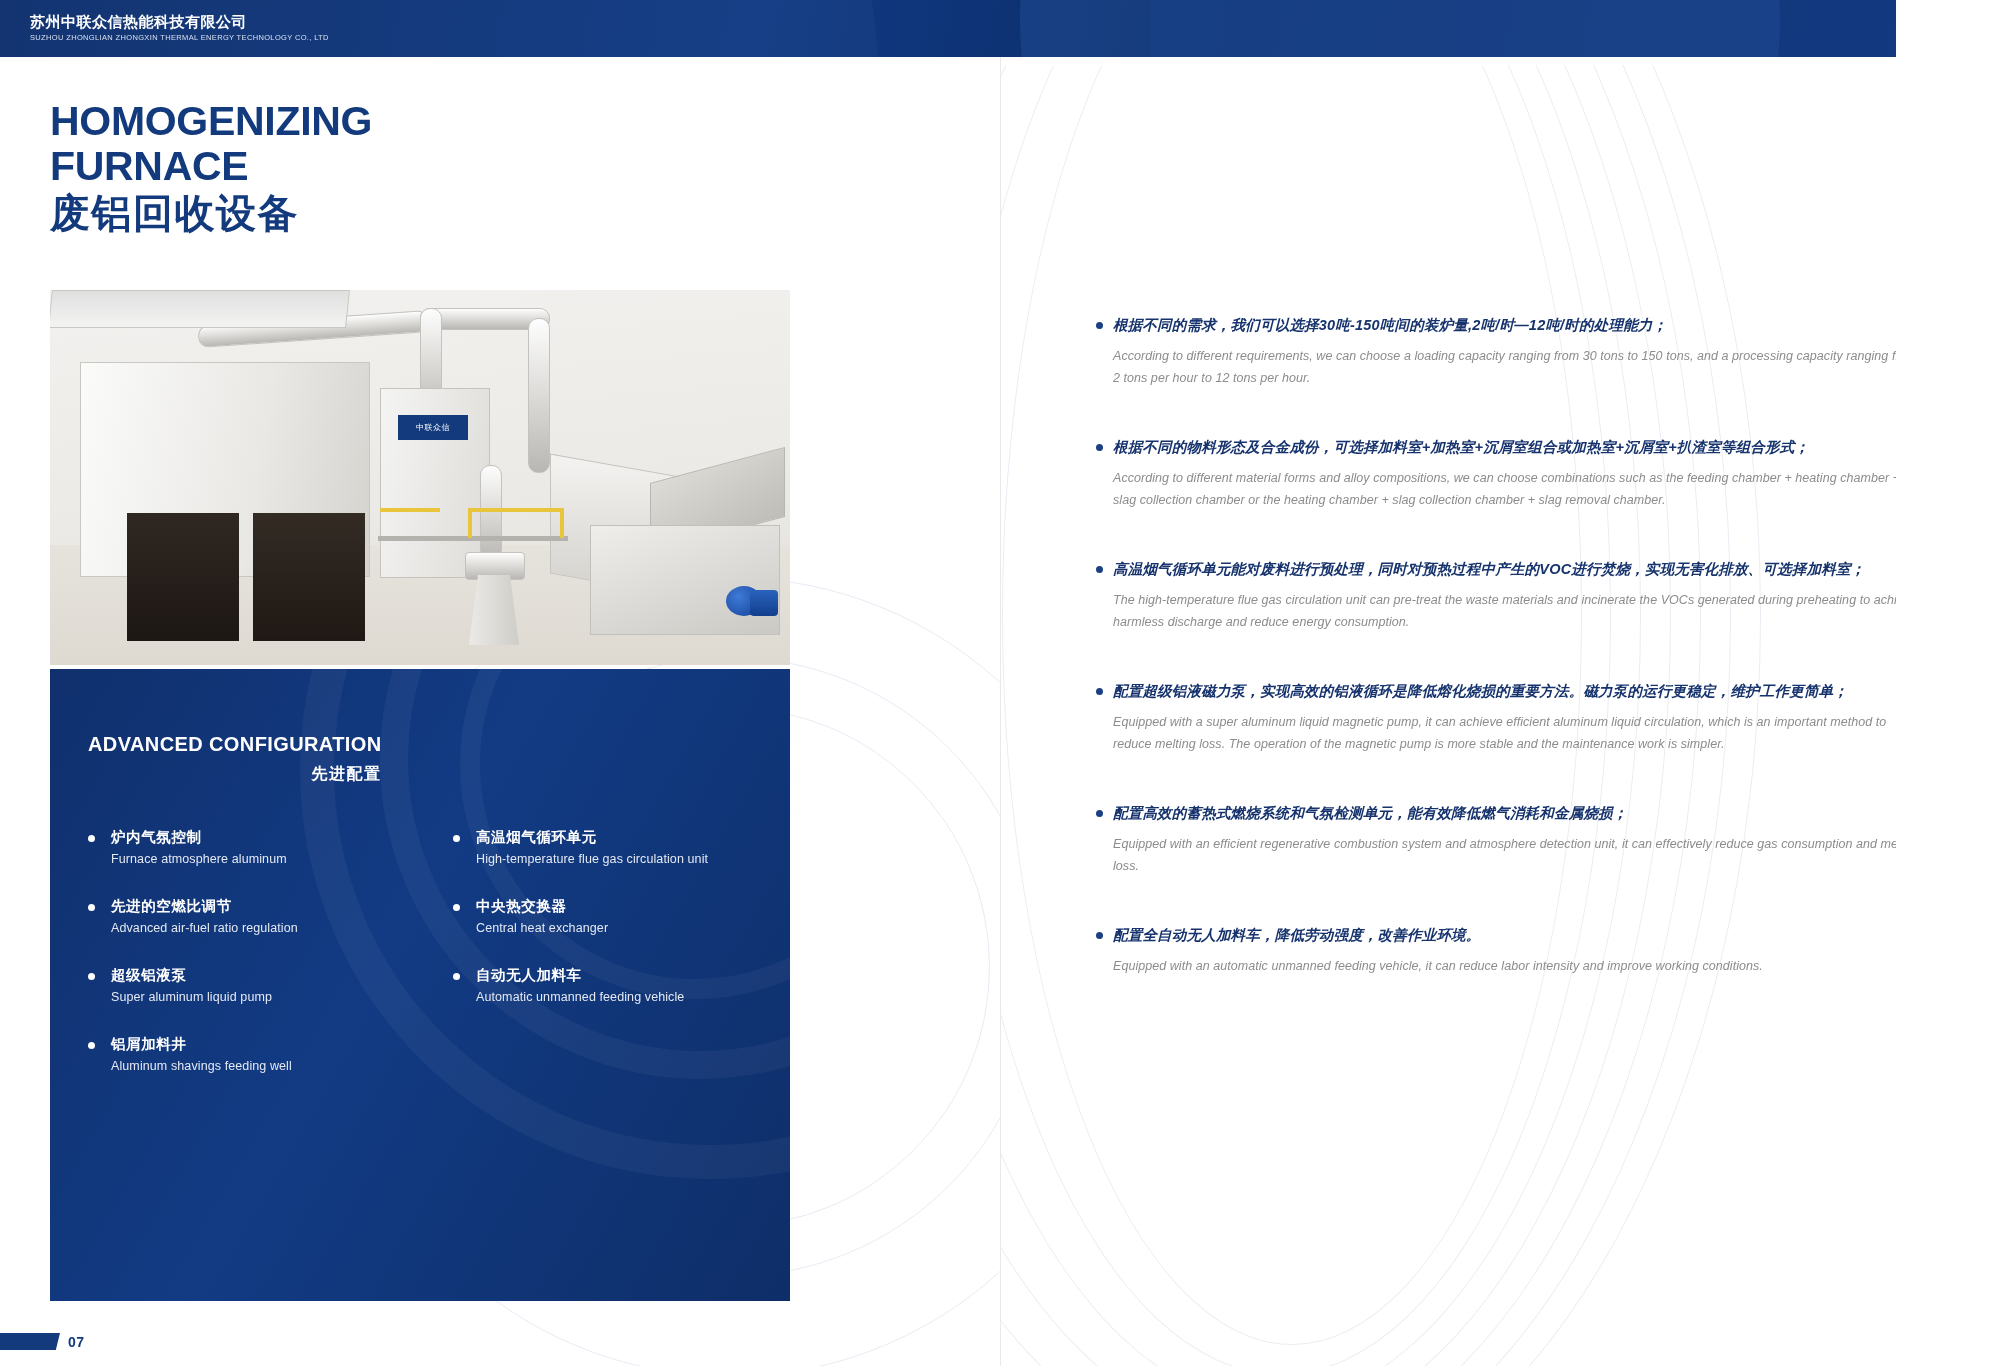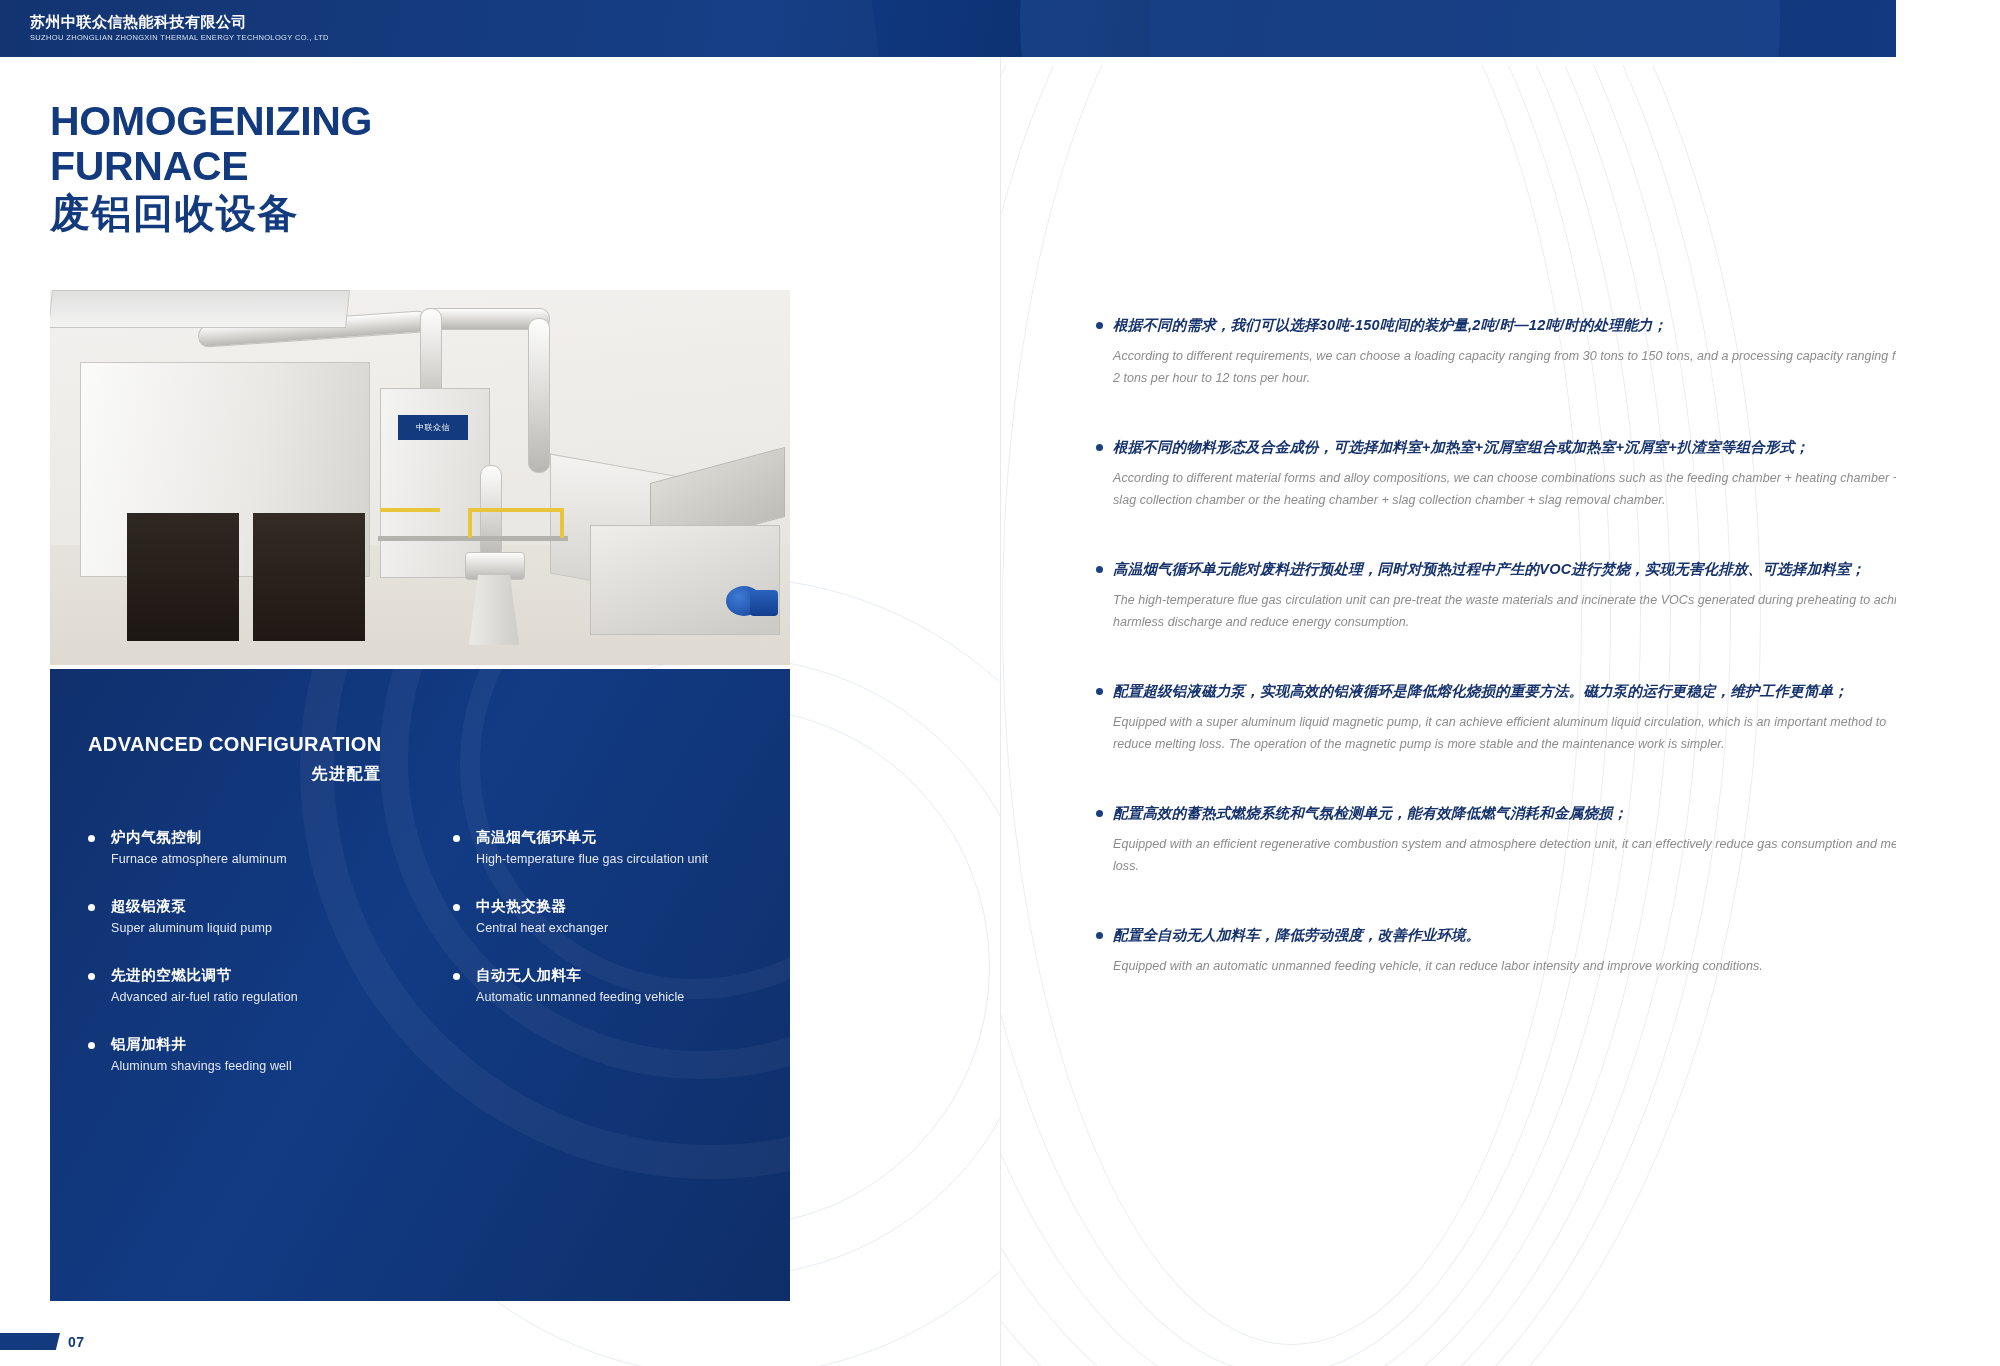--- a/index.html
+++ b/index.html
@@ -315,27 +315,27 @@
 
       <div class="cfg-cols">
         <div class="cfg-col">
           <div class="cfg-item">
             <span class="cfg-dot"></span>
             <div class="cfg-cn">炉内气氛控制</div>
             <div class="cfg-en">Furnace atmosphere aluminum</div>
           </div>
           <div class="cfg-item">
             <span class="cfg-dot"></span>
+            <div class="cfg-cn">先进的空燃比调节</div>
+            <div class="cfg-en">Advanced air-fuel ratio regulation</div>
+          </div>
+          <div class="cfg-item">
+            <span class="cfg-dot"></span>
             <div class="cfg-cn">超级铝液泵</div>
             <div class="cfg-en">Super aluminum liquid pump</div>
-          </div>
-          <div class="cfg-item">
-            <span class="cfg-dot"></span>
-            <div class="cfg-cn">先进的空燃比调节</div>
-            <div class="cfg-en">Advanced air-fuel ratio regulation</div>
           </div>
           <div class="cfg-item">
             <span class="cfg-dot"></span>
             <div class="cfg-cn">铝屑加料井</div>
             <div class="cfg-en">Aluminum shavings feeding well</div>
           </div>
         </div>
 
         <div class="cfg-col">
           <div class="cfg-item">

